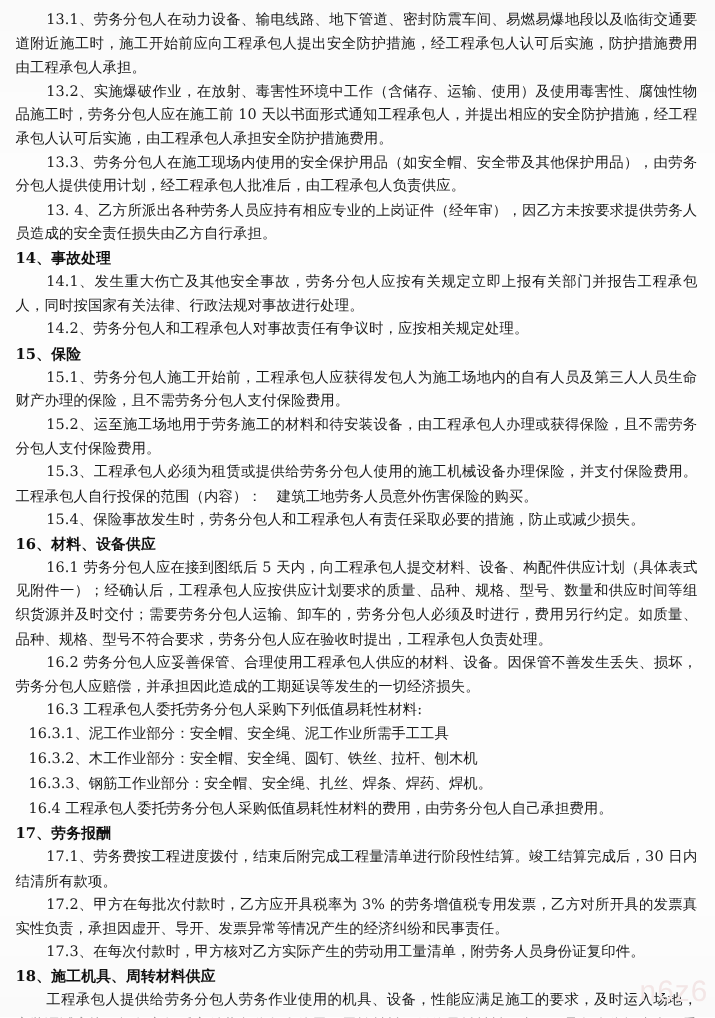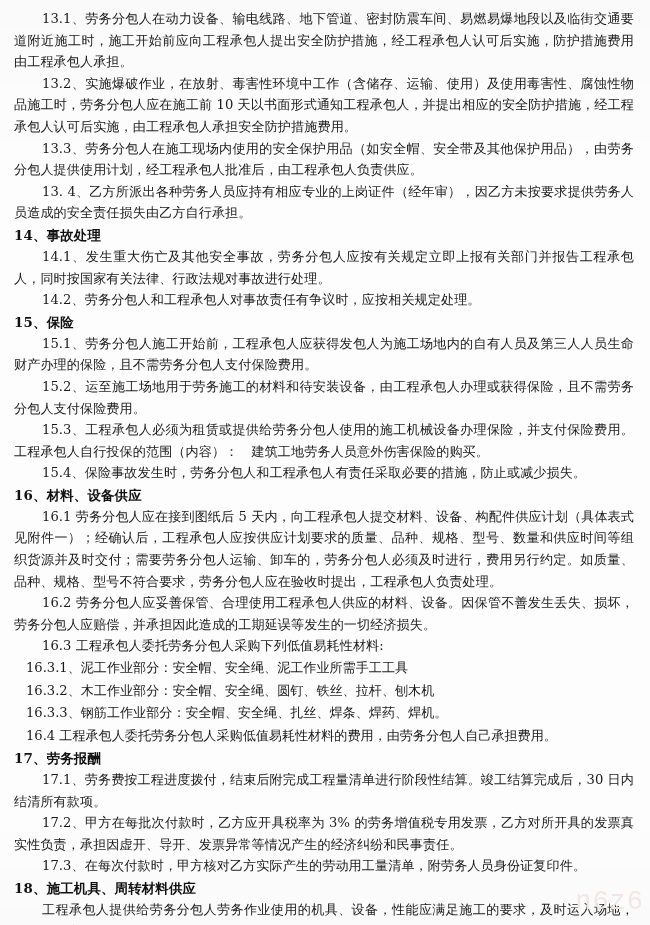--- a/index.html
+++ b/index.html
@@ -48,21 +48,21 @@
     line-height: 22.5px;
     margin: 0;
     text-indent: 12px;
     color: #1a1a1a;
   }
   .watermark {
     position: absolute;
     right: 6px;
     bottom: 8px;
     font-size: 27px;
-    font-family: Liberation Mono, monospace;
+    font-family: Liberation Sans, sans-serif;
     color: #f3e6e6;
     letter-spacing: 1px;
     user-select: none;
     pointer-events: none;
     margin-top: 47px;
   }
   .grain {
     position: absolute;
     inset: 0;
     pointer-events: none;

